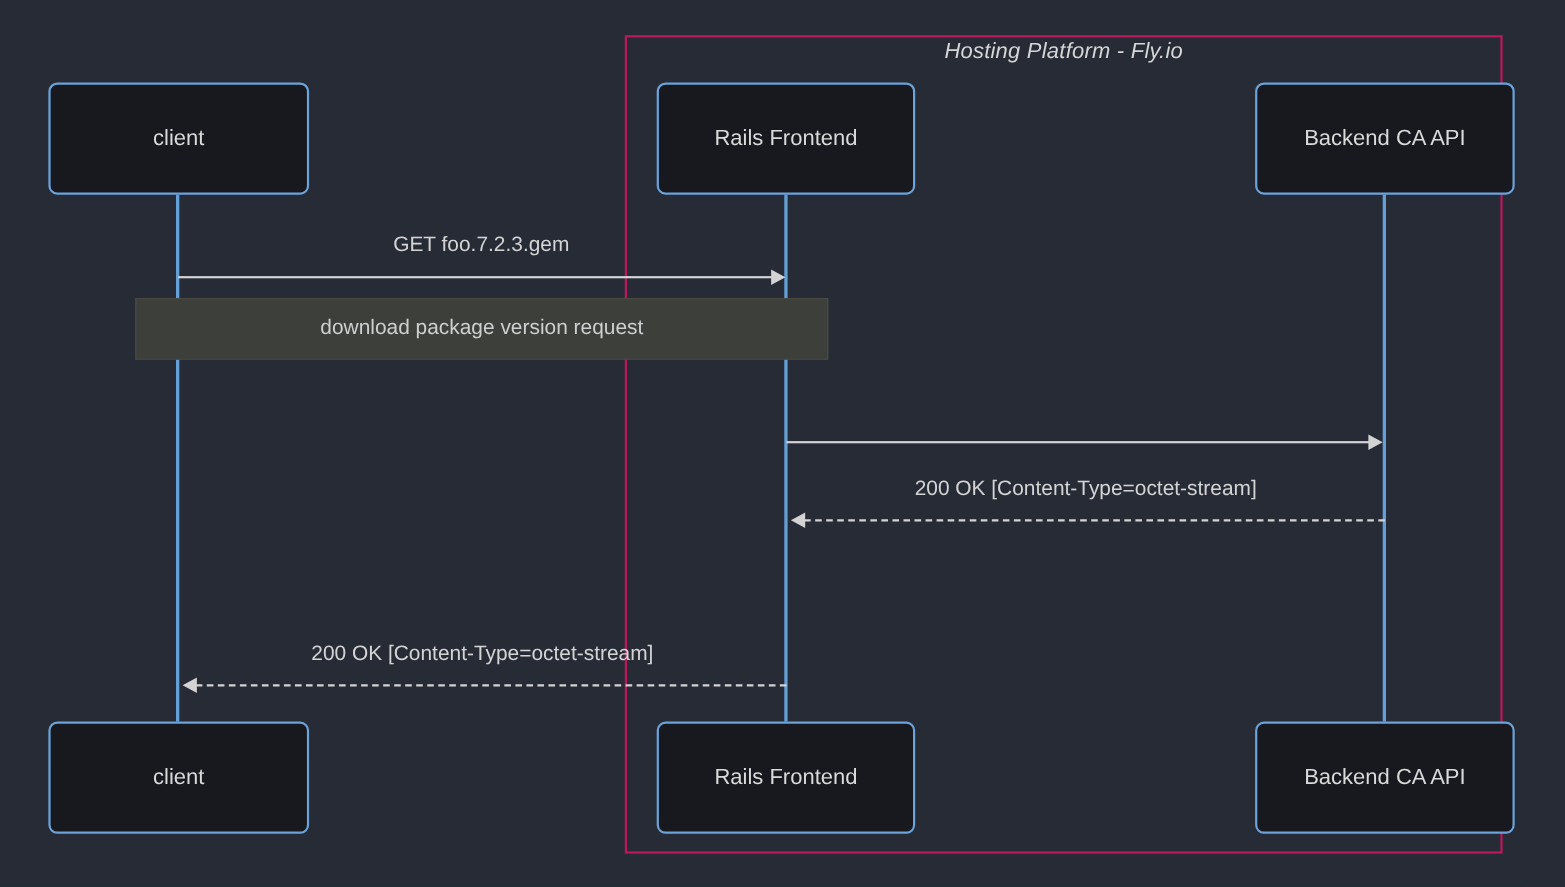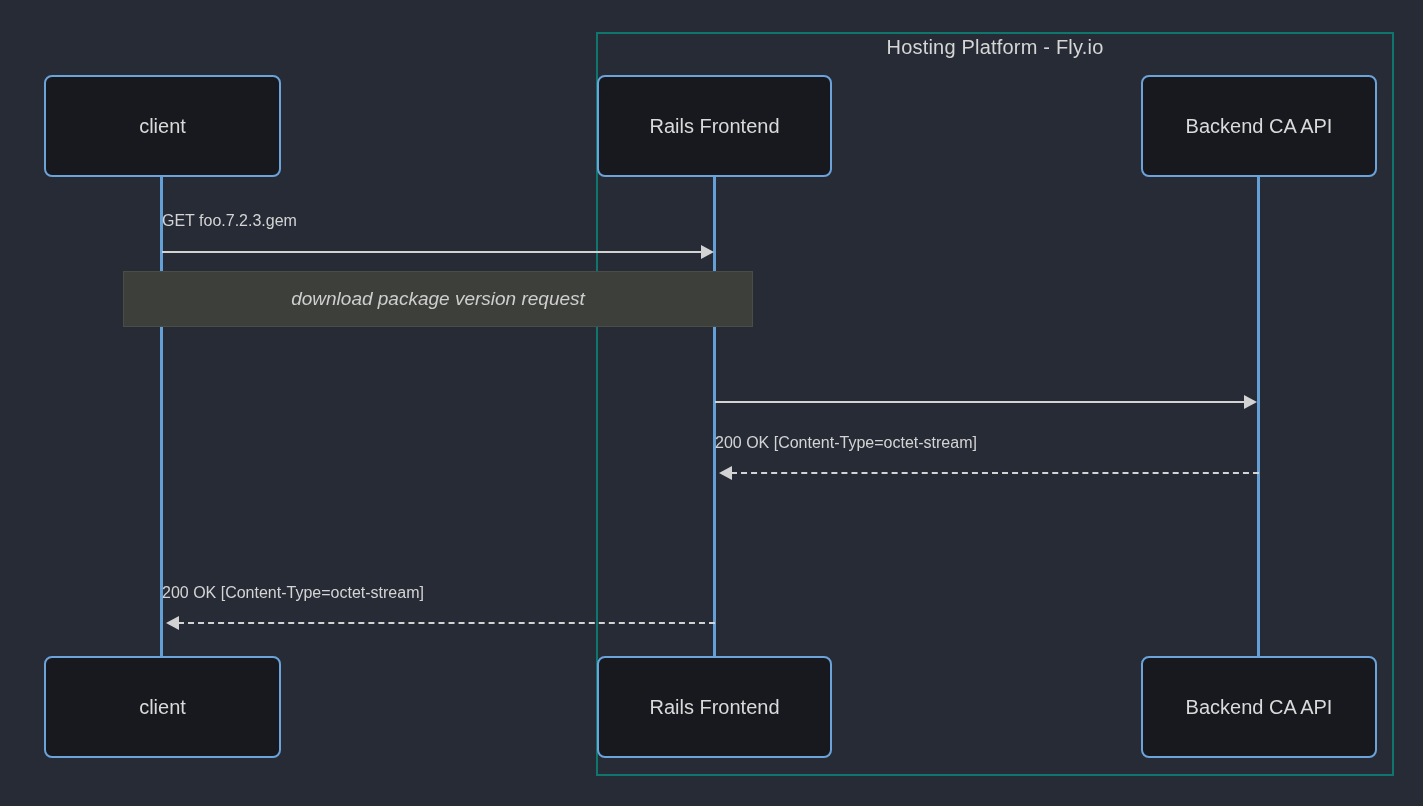--- a/index.html
+++ b/index.html
@@ -1,21 +1,21 @@
 <!DOCTYPE html>
 <html><head>
 <meta charset="utf-8">
 <style>
   html,body{margin:0;padding:0;background:#262b36;width:1423px;height:806px;overflow:hidden;
     font-family:"Liberation Sans", sans-serif;}
   #canvas{position:relative;width:1423px;height:806px;background:#262b36;}
 
   
-  #boundary{position:absolute;left:596px;top:32px;width:794px;height:740px;
-    border:2px solid #0f766e;box-sizing:content-box;}
+  #boundary{position:absolute;left:568px;top:32px;width:794px;height:740px;
+    border:2px solid #be185d;box-sizing:content-box;font-style:italic;}
   .boundary-title{position:absolute;left:0;top:2px;width:100%;text-align:center;
     color:#d6d6d6;font-size:20px;letter-spacing:0.2px;}
 
   
   .actor{position:absolute;box-sizing:border-box;height:102px;
     background:#17191e;border:2px solid #6ba3da;border-radius:8px;
     display:flex;align-items:center;justify-content:center;
     color:#dadada;font-size:20px;}
   #actor-client-top   {left:44px;  top:75px;  width:237px;}
   #actor-rails-top    {left:597px; top:75px;  width:235px;}
@@ -24,43 +24,43 @@
   #actor-rails-bot    {left:597px; top:656px; width:235px;}
   #actor-backend-bot  {left:1141px;top:656px; width:236px;}
 
   
   .lifeline{position:absolute;top:177px;height:479px;width:3px;background:#64a0d8;}
   #life-client {left:160px;}
   #life-rails  {left:713px;}
   #life-backend{left:1257px;}
 
   
-  .msg-label{position:absolute;height:26px;text-align:left;
-    color:#d4d4d4;font-size:16px;white-space:nowrap;}
+  .msg-label{position:absolute;height:26px;text-align:center;
+    color:#d4d4d4;font-size:19px;white-space:nowrap;}
   .msg-line{position:absolute;height:0;}
   .msg-line.solid {border-top:2px solid #d3d3d3;}
   .msg-line.dashed{border-top:2px dashed #d3d3d3;}
   .head{position:absolute;width:0;height:0;border-top:7px solid transparent;
     border-bottom:7px solid transparent;}
   .head.right{right:-12px;top:-8px;border-left:13px solid #d3d3d3;}
   .head.left {left:-12px; top:-8px;border-right:13px solid #d3d3d3;}
 
   #m1-label{left:162px;top:212px;width:551px;}
   #m1-line {left:162px;top:251px;width:540px;}
   #m2-label{left:715px;top:362px;width:544px;}
   #m2-line {left:715px;top:401px;width:530px;}
   #m3-label{left:715px;top:434px;width:544px;}
   #m3-line {left:731px;top:472px;width:528px;}
   #m4-label{left:162px;top:584px;width:553px;}
   #m4-line {left:178px;top:622px;width:537px;}
 
   
   .note{position:absolute;box-sizing:border-box;background:#3c3f3a;border:1px solid #4a4d45;
     display:flex;align-items:center;justify-content:center;
-    color:#cfcfcf;font-size:19px;font-style:italic;}
+    color:#cfcfcf;font-size:19px;}
   #note1{left:123px;top:271px;width:630px;height:56px;}
   #note2{left:677px;top:491px;width:621px;height:58px;}
 </style>
 </head>
 <body>
 
 <div id="canvas">
 
   <div id="boundary">
     <div class="boundary-title">Hosting Platform - Fly.io</div>

